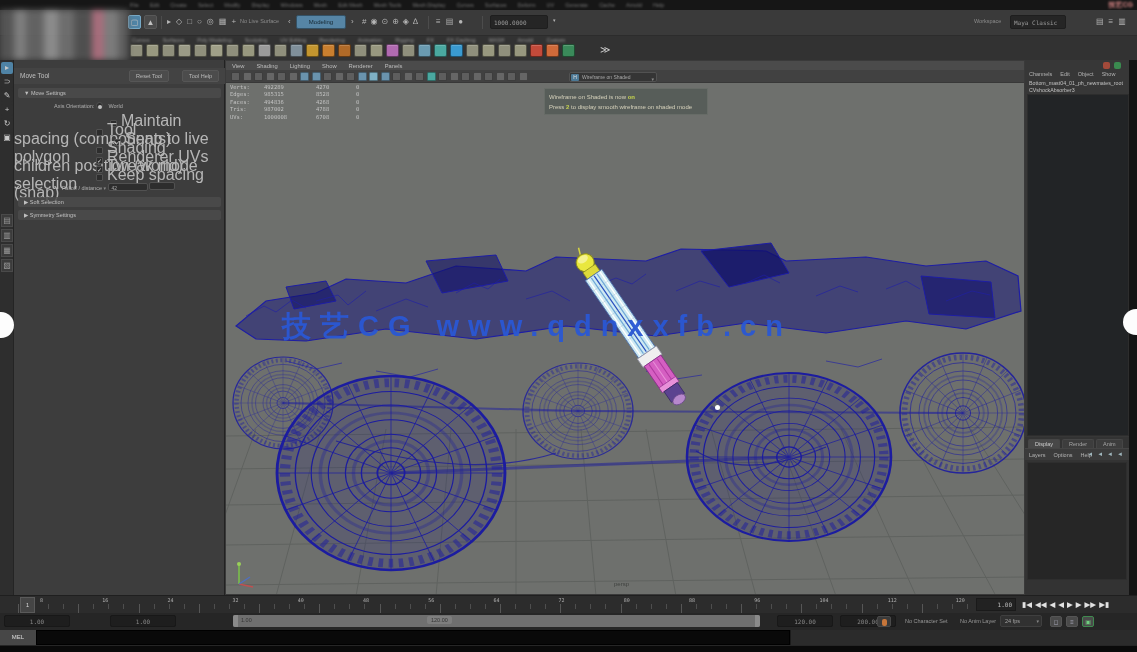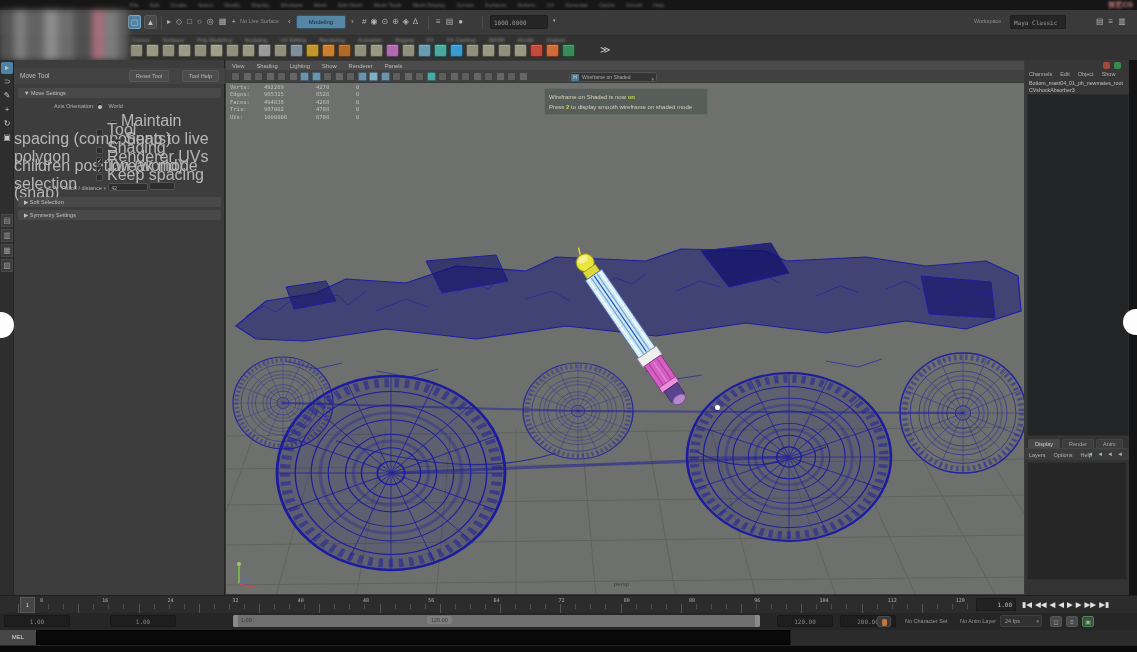--- a/index.html
+++ b/index.html
@@ -505,20 +505,21 @@
         <div class="hud-row">
           <span class="hud-l">UVs:</span><span class="hud-a">1000008</span><span class="hud-b">6708</span><span class="hud-c">0</span>
         </div>
       </div>
 
     <div class="vp-msg blur1">
       <div><span>Wireframe on Shaded is now </span><span class="hl">on</span></div>
       <div><span>Press </span><span class="hl">2</span><span> to display smooth wireframe on shaded mode</span></div>
     </div>
 
+    <div class="watermark">技艺CG www.qdnxxfb.cn</div>
     <span class="persp-label">persp</span>
     <span class="white-dot"></span>
 
     <svg class="gizmo" width="26" height="32">
       <line x1="9" y1="27" x2="9" y2="8" stroke="#7abf4a" stroke-width="1.6"></line>
       <circle cx="9" cy="7" r="2" fill="#9ad05a"></circle>
       <line x1="9" y1="27" x2="23" y2="30" stroke="#c05050" stroke-width="1.4"></line>
       <line x1="9" y1="27" x2="20" y2="20" stroke="#5070c0" stroke-width="1.4"></line>
     </svg>
   </div>

